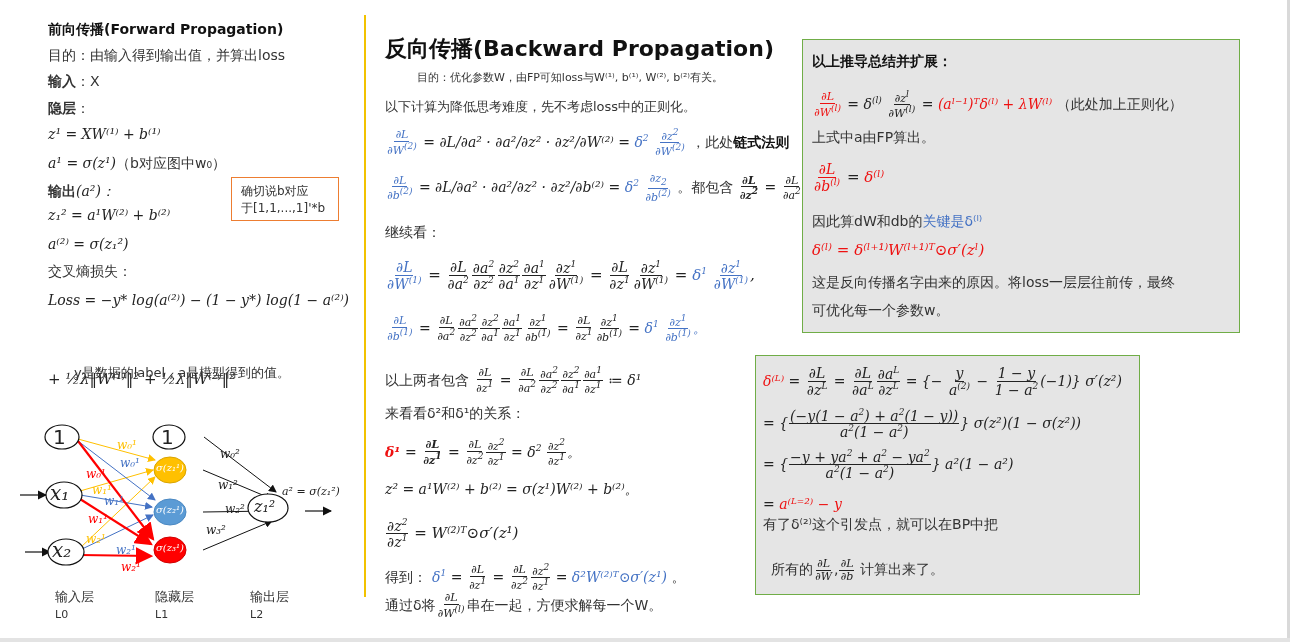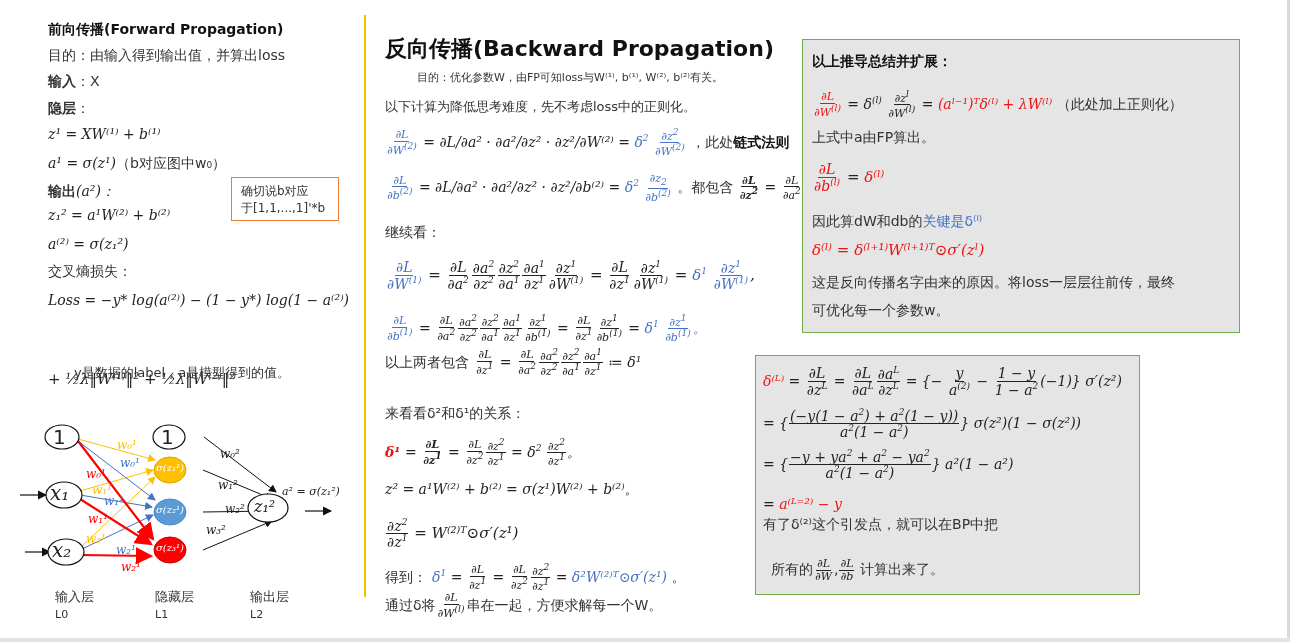--- a/index.html
+++ b/index.html
@@ -262,21 +262,21 @@
       </span><span class="frac">
         <span class="num">∂z<sup>1</sup></span>
         <span class="den">∂b<sup>(1)</sup></span>
       </span> =
     <span class="blue">δ<sup>1</sup> <span class="frac">
           <span class="num">∂z<sup>1</sup></span>
           <span class="den">∂b<sup>(1)</sup></span>
         </span><span>。</span></span>
   </div>
 
-  <div class="abs" style="left:385px;top:348px;">
+  <div class="abs" style="left:385px;top:366px;">
     <span class="cn">以上两者包含</span>
     <span class="math">
       <span class="frac">
           <span class="num">∂L</span>
           <span class="den">∂z<sup>1</sup></span>
         </span> =
       <span class="frac">
           <span class="num">∂L</span>
           <span class="den">∂a<sup>2</sup></span>
         </span><span class="frac">

